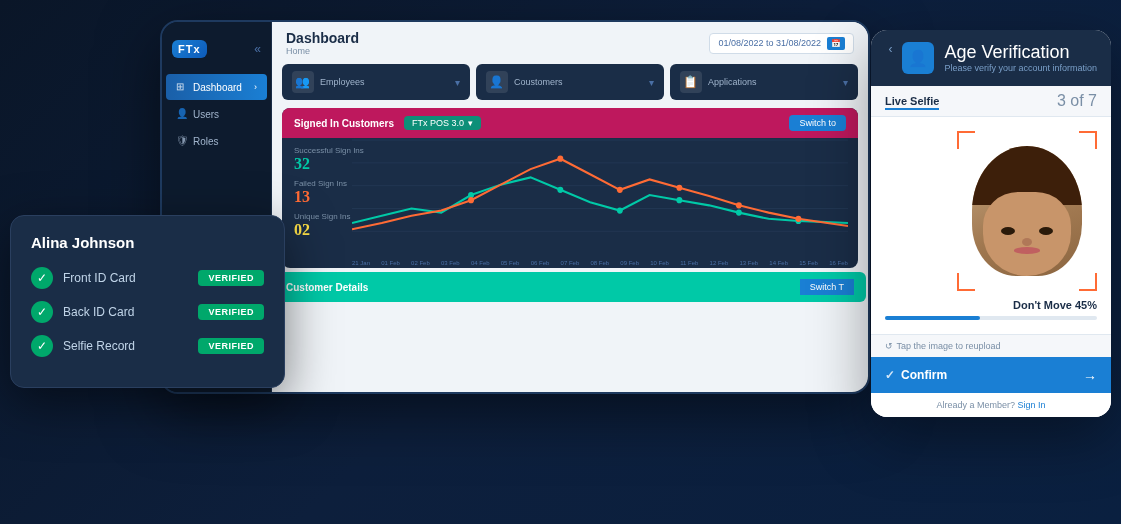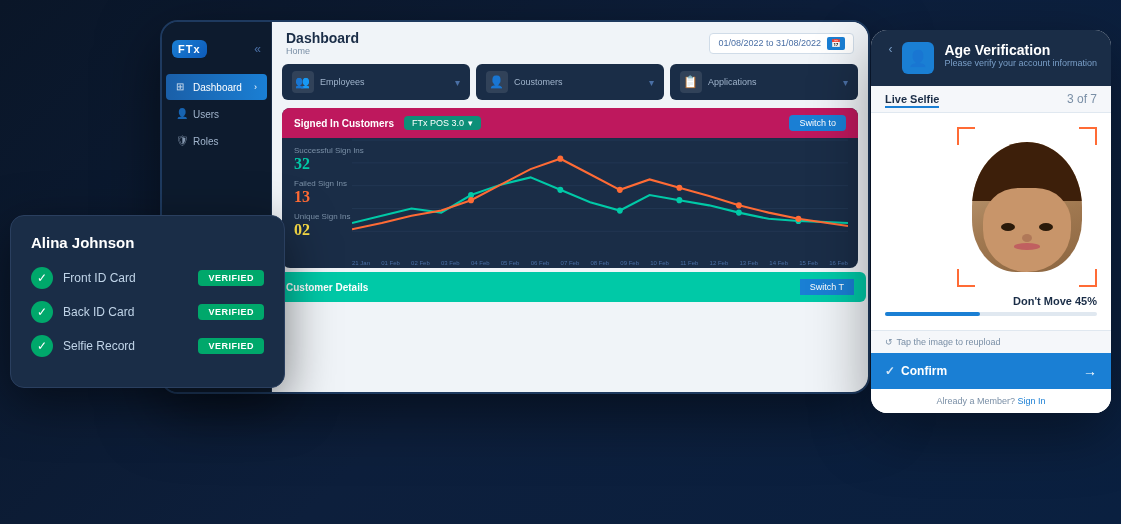--- a/index.html
+++ b/index.html
@@ -386,22 +386,22 @@
       background: #1a7fd4;
       border-radius: 6px;
       display: flex;
       align-items: center;
       justify-content: center;
       font-size: 16px;
       flex-shrink: 0;
     }
 
     .age-header-text .age-title {
-      font-size: 14px;
-      font-weight: 700;
+      font-size: 18px;
+      font-weight: 400;
       color: white;
     }
 
     .age-header-text .age-sub {
       font-size: 9px;
       color: #7a9fc8;
     }
 
     .age-back-btn {
       margin-left: auto;
@@ -424,21 +424,21 @@
       color: #1a2d47;
       flex: 1;
     }
 
     .panel-nav-title .underline {
       border-bottom: 2px solid #1a7fd4;
       padding-bottom: 1px;
     }
 
     .panel-nav-count {
-      font-size: 12px;
+      font-size: 16px;
       color: #7a8fa6;
     }
 
     .selfie-container {
       display: flex;
       flex-direction: column;
       align-items: flex-end;
       padding: 14px;
       background: white;
     }

